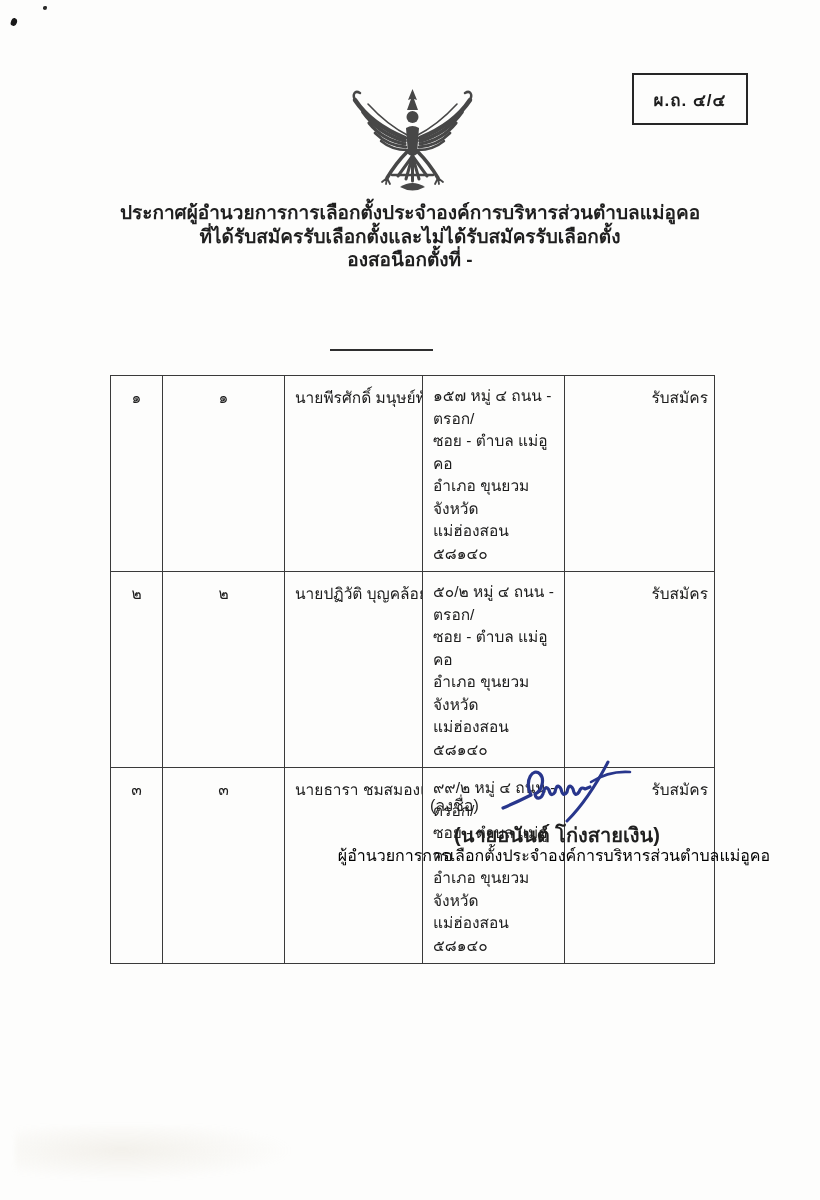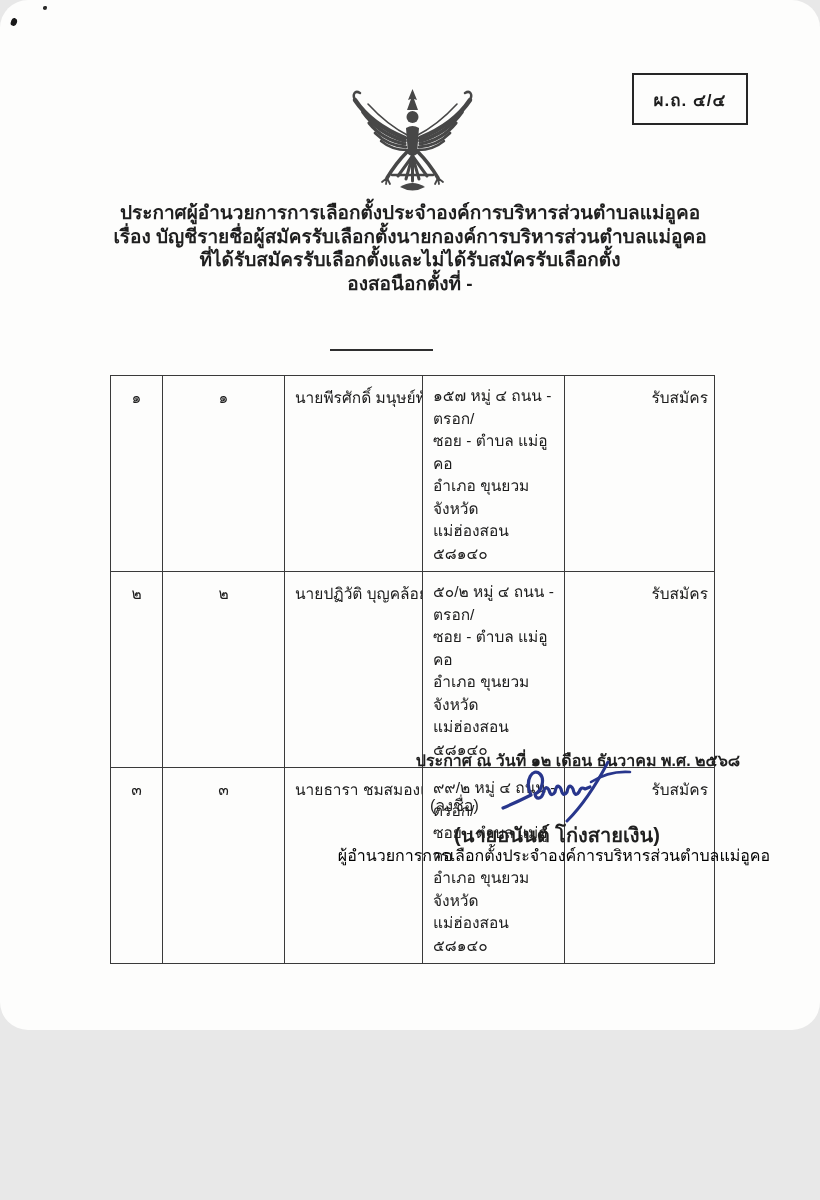--- a/index.html
+++ b/index.html
@@ -1,24 +1,23 @@
 <!DOCTYPE html>
 <html><head>
 <meta charset="utf-8">
 <style>
   html,body{margin:0;padding:0;background:#e8e8e8;}
   .page{
     position:relative;
-    width:820px;height:1030px;
+    width:820px;height:1200px;
     margin:0 auto;
     background:#fdfdfc;
     font-family:"Liberation Sans","DejaVu Sans",sans-serif;
     color:#222;
     overflow:hidden;
-    border-radius:28px;
   }
   
   .ink-dot-1{position:absolute;left:11px;top:18px;width:6px;height:8px;background:#191919;border-radius:45% 55% 50% 40%;transform:rotate(18deg);}
   .ink-dot-2{position:absolute;left:43px;top:6px;width:4px;height:4px;background:#2a2a2a;border-radius:50% 40% 60% 50%;}
   
   .form-code{
     position:absolute;left:632px;top:73px;width:112px;height:48px;
     border:2px solid #262626;
     display:flex;align-items:center;justify-content:center;
     font-size:17px;font-weight:700;letter-spacing:1px;color:#1d1d1d;
@@ -118,21 +117,20 @@
       <path d="M72.5,70 L79,93" stroke-width="3"></path>
       <path d="M72.5,70 L87,90" stroke-width="3"></path>
 
       <path d="M52,89 L93,89" stroke-width="2.4"></path>
       <path d="M60,101 Q72.5,93 85,101 Q72.5,108 60,101 Z" fill="#474747" stroke="none"></path>
     </g>
   </svg>
 
   <div class="title-block">
     <div class="title-line">ประกาศผู้อำนวยการการเลือกตั้งประจำองค์การบริหารส่วนตำบลแม่อูคอ</div>
-    <div class="title-line">เรื่อง บัญชีรายชื่อผู้สมัครรับเลือกตั้งนายกองค์การบริหารส่วนตำบลแม่อูคอ</div>
     <div class="title-line">ที่ได้รับสมัครรับเลือกตั้งและไม่ได้รับสมัครรับเลือกตั้ง</div>
     <div class="title-line">องสอนือกตั้งที่ -</div>
   </div>
 
   <div class="divider"></div>
 
   <table class="doc-table">
     <colgroup>
       <col style="width:52px">
         <col style="width:122px">
@@ -167,21 +165,20 @@
       <td class="c-name">นายธารา ชมสมองเลิศ</td>
       <td class="c-addr">๙๙/๒ หมู่ ๔ ถนน - ตรอก/
 ซอย - ตำบล แม่อูคอ
 อำเภอ ขุนยวม จังหวัด
 แม่ฮ่องสอน ๕๘๑๔๐</td>
       <td class="c-remark">รับสมัคร</td>
     </tr>
   </tbody>
     </table>
 
-  <div class="issued-line">ประกาศ ณ วันที่ ๑๒ เดือน ธันวาคม พ.ศ. ๒๕๖๘</div>
   <div class="sign-label">(ลงชื่อ)</div>
 
   <svg class="signature-svg" viewBox="0 0 150 66">
     <g stroke="#28368c" fill="none" stroke-linecap="round" stroke-linejoin="round">
       <path d="M6,50 C18,45 26,41 34,37 C27,22 36,9 43,16 C48,21 45,33 38,36 C39,42 44,41 46,36 Q48,26 52,32 Q54,40 58,34 Q60,24 64,31 Q66,40 70,34 Q72,24 76,31 Q78,40 82,34 Q84,28 88,31 L93,29" stroke-width="3.2"></path>
       <path d="M70,63 C84,49 99,27 111,4" stroke-width="3"></path>
       <path d="M94,24 C105,17 119,13 133,14" stroke-width="2.6"></path>
     </g>
   </svg>
 

